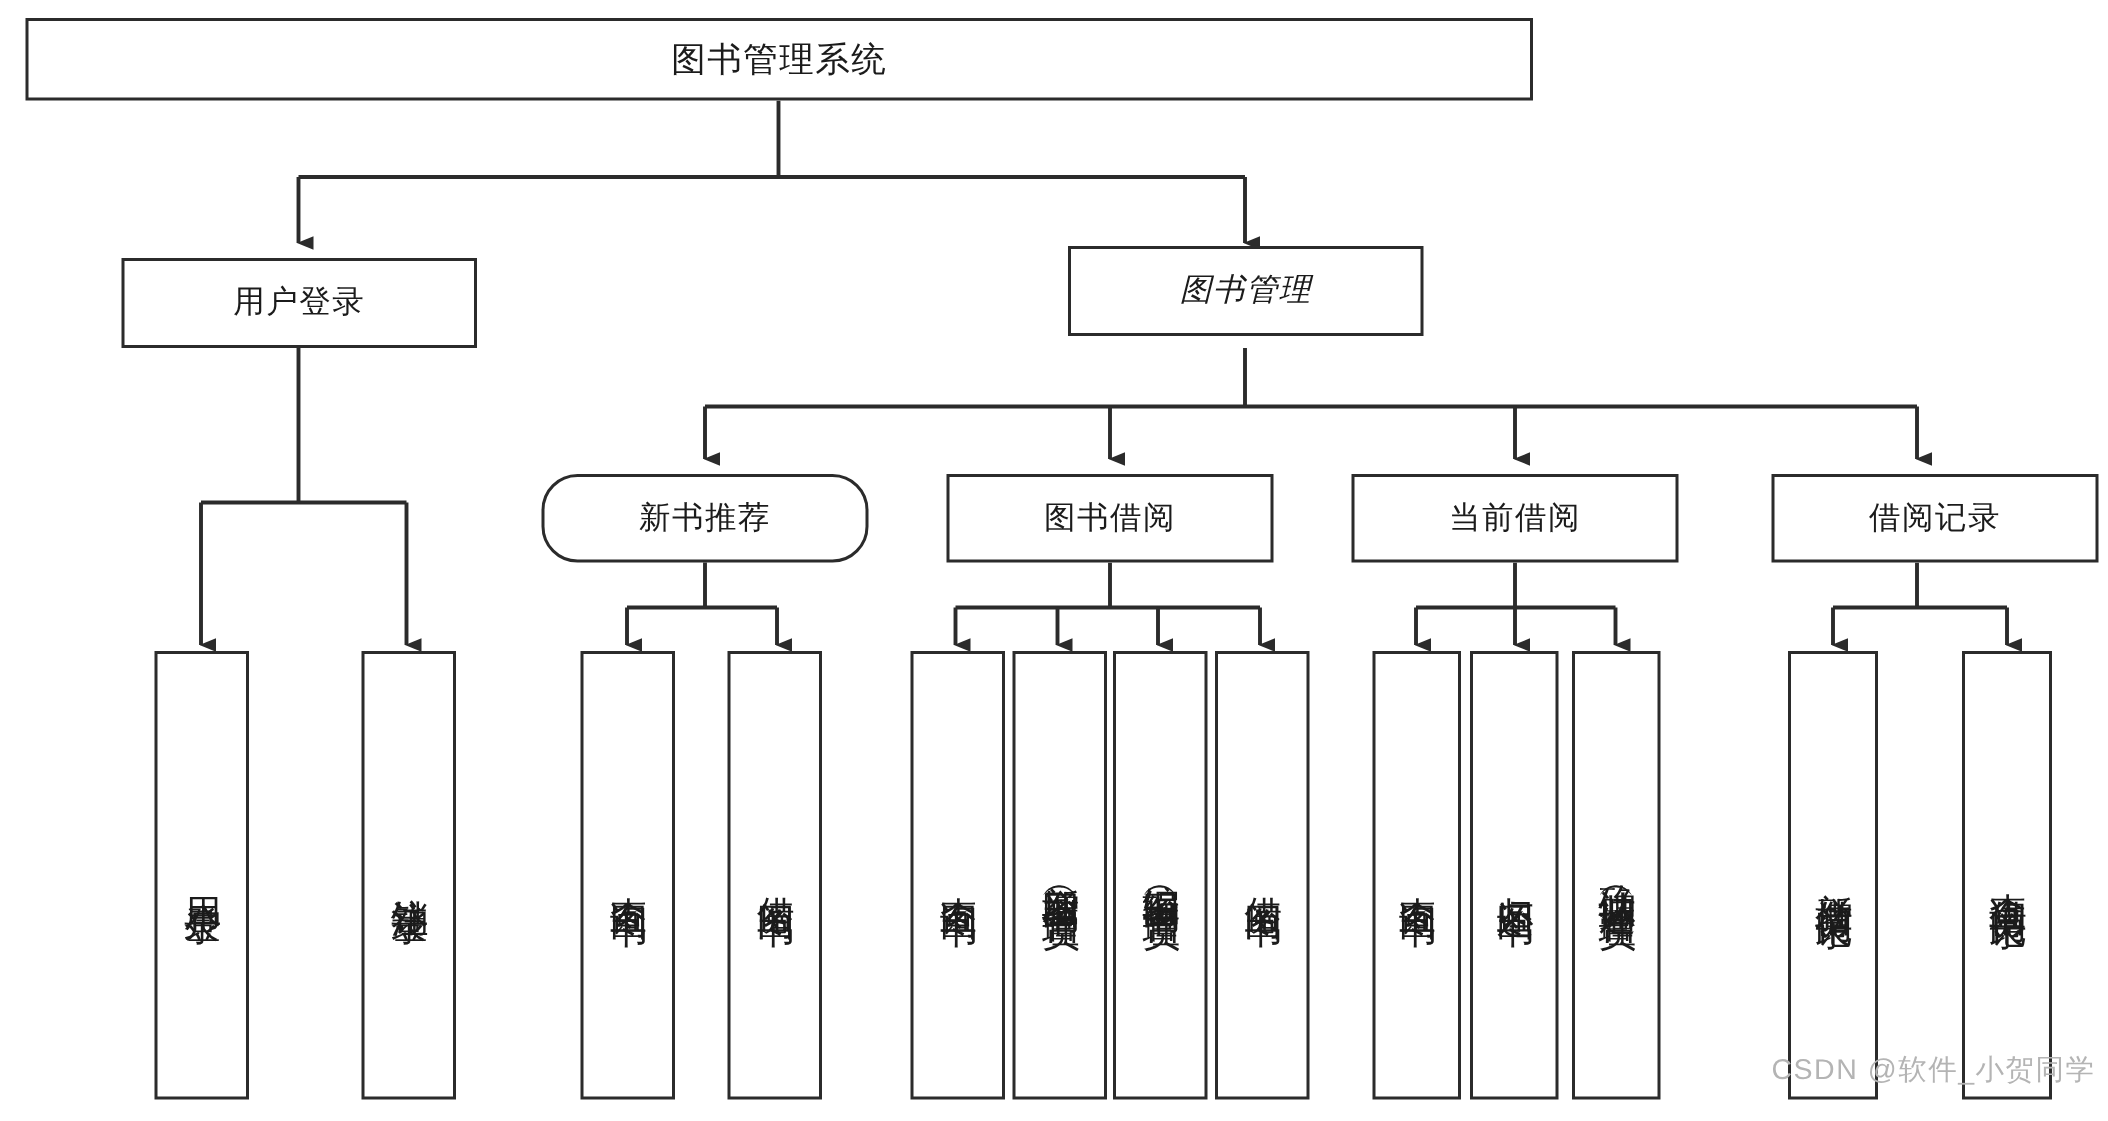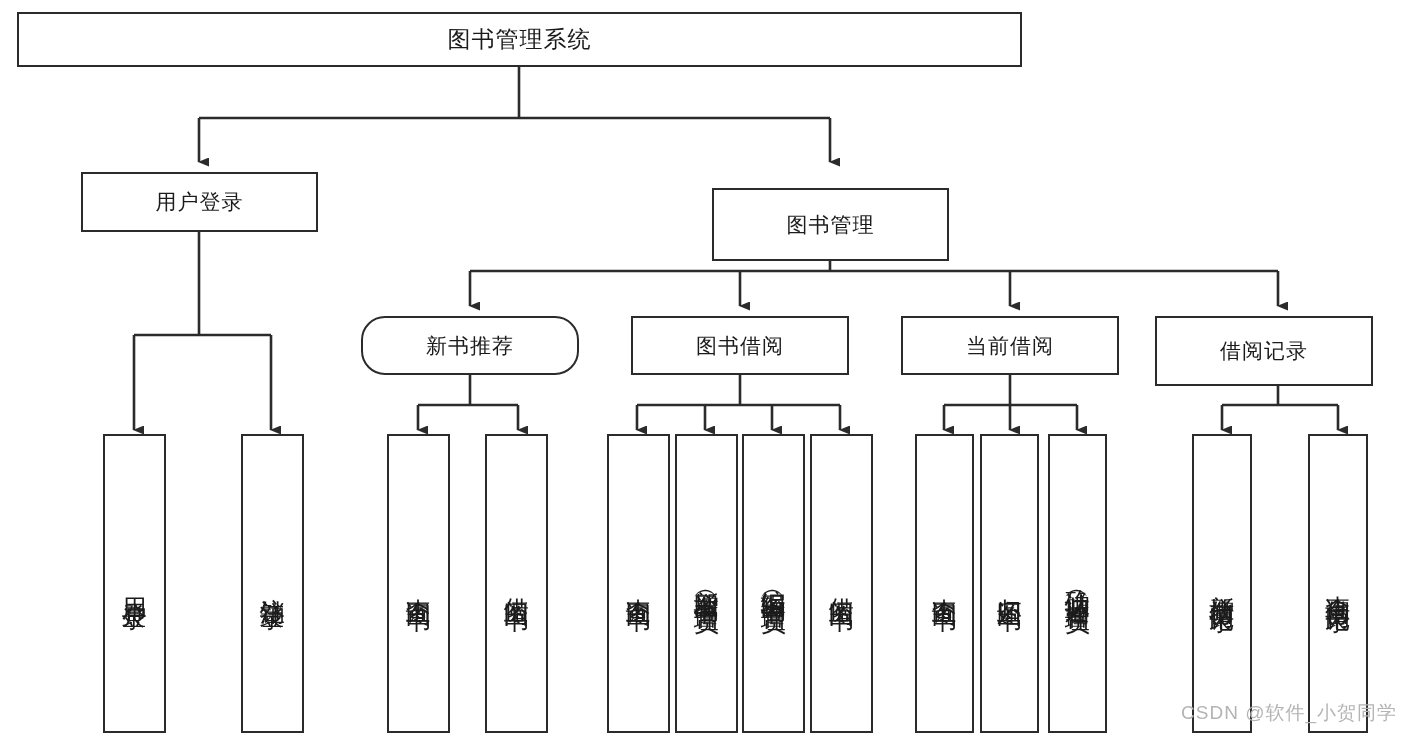--- a/index.html
+++ b/index.html
@@ -132,29 +132,29 @@
       <path d="M1222,405 L1338,405"></path>
       <path d="M1222,405 L1222,430" marker-end="url(#arrowhead)"></path>
       <path d="M1338,405 L1338,430" marker-end="url(#arrowhead)"></path>
     </g>
   </svg>
 
   <div class="node horiz" id="root-node">图书管理系统</div>
 
   <div class="node horiz" style="left:81px; top:172px; width:237px; height:60px;">用户登录</div>
 
-  <div class="node horiz" style="left:712px; top:188px; width:237px; height:73px;">图书管理</div>
+  <div class="node horiz" style="left:712px; top:164px; width:237px; height:60px;font-style:italic;">图书管理</div>
 
   <div class="node horiz" style="left:361px; top:316px; width:218px; height:59px;border-radius:24px;">新书推荐</div>
 
   <div class="node horiz" style="left:631px; top:316px; width:218px; height:59px;">图书借阅</div>
 
   <div class="node horiz" style="left:901px; top:316px; width:218px; height:59px;">当前借阅</div>
 
-  <div class="node horiz" style="left:1155px; top:316px; width:218px; height:70px;">借阅记录</div>
+  <div class="node horiz" style="left:1181px; top:316px; width:218px; height:59px;">借阅记录</div>
 
   <div class="node vert" style="left:103px; top:434px; width:63px; height:299px;">用户登录</div>
 
   <div class="node vert" style="left:241px; top:434px; width:63px; height:299px;">注销登录</div>
 
   <div class="node vert" style="left:387px; top:434px; width:63px; height:299px;">查询图书</div>
 
   <div class="node vert" style="left:485px; top:434px; width:63px; height:299px;">借阅图书</div>
 
   <div class="node vert" style="left:607px; top:434px; width:63px; height:299px;">查询图书</div>

